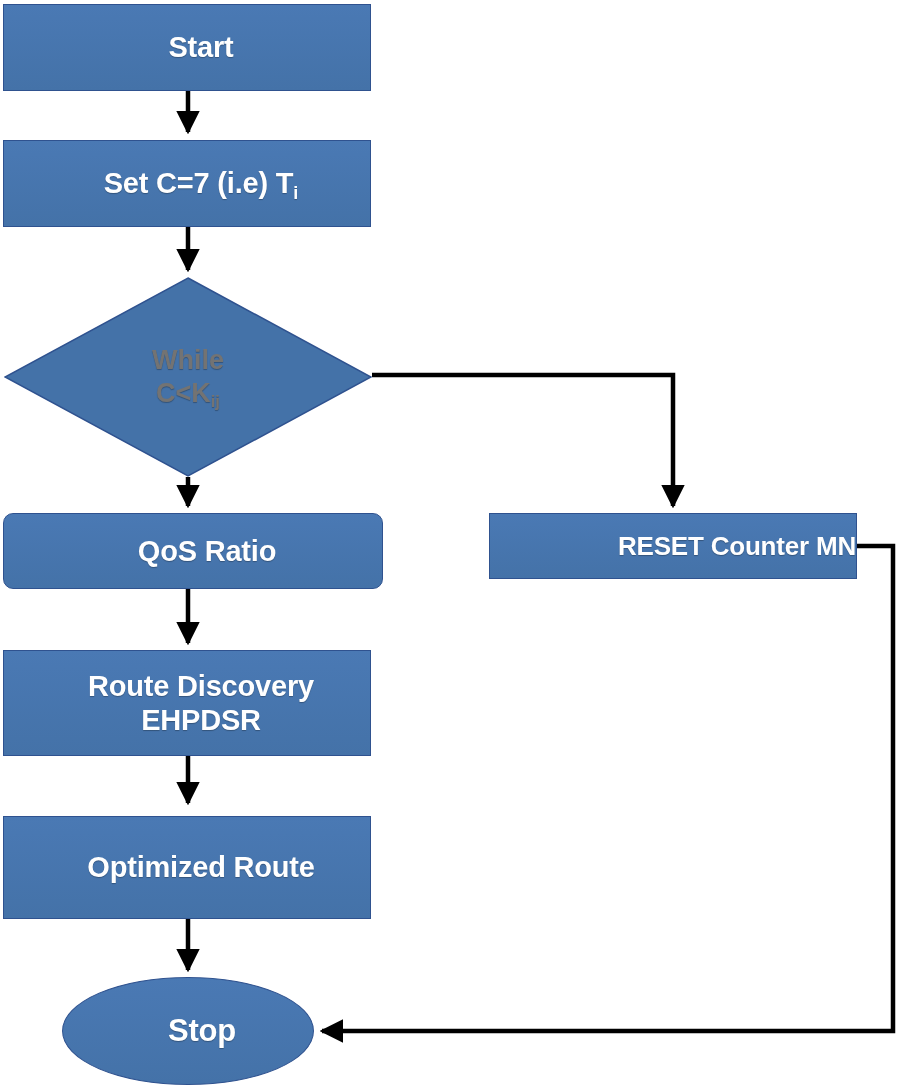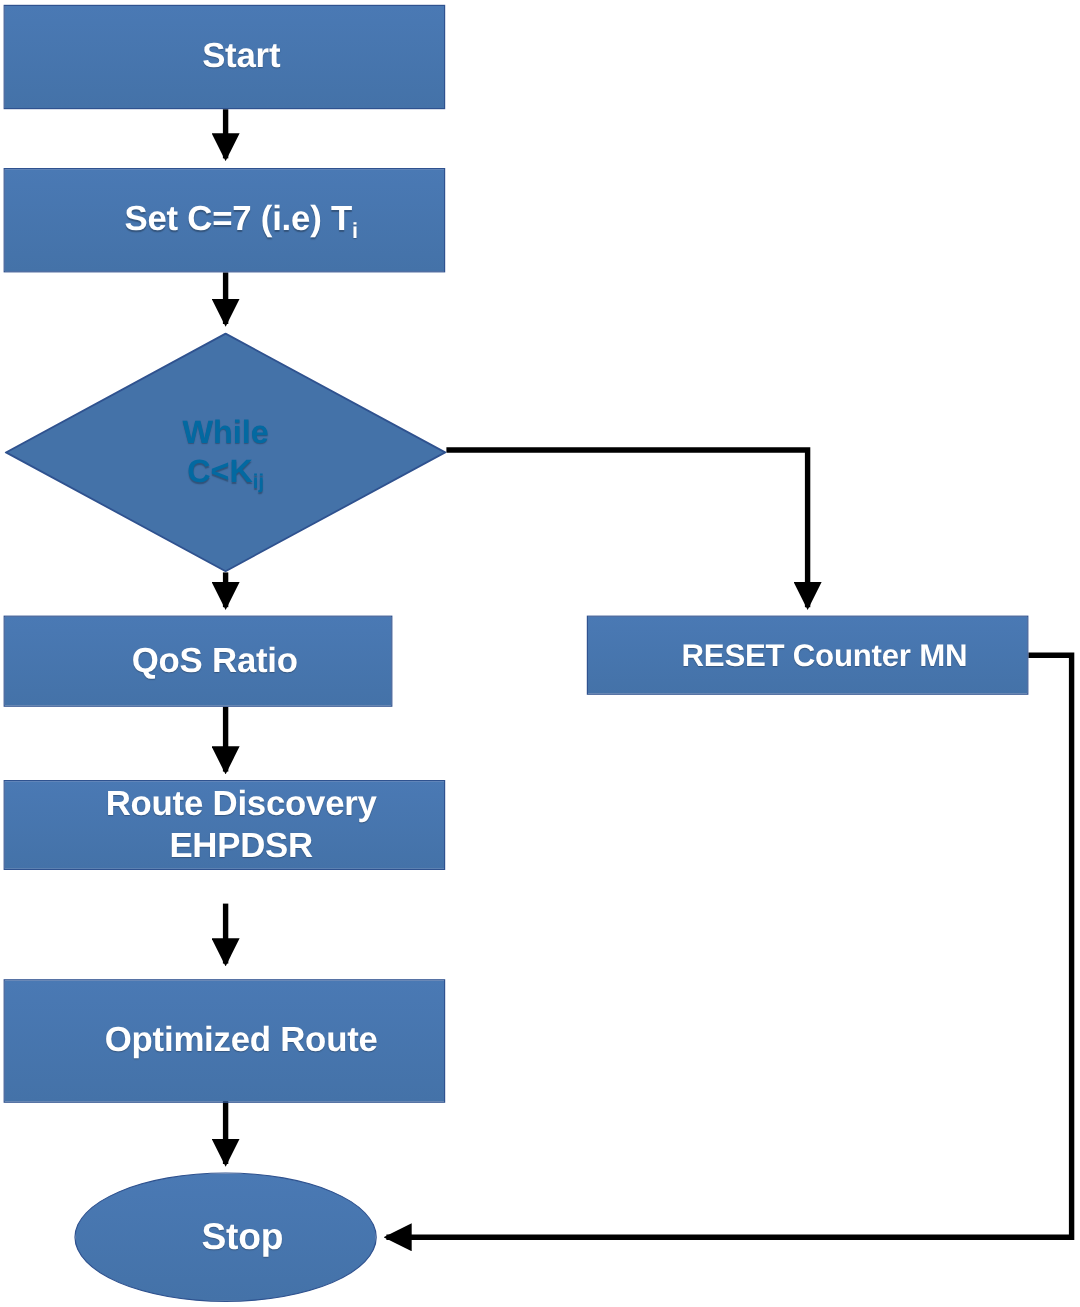--- a/index.html
+++ b/index.html
@@ -56,21 +56,21 @@
   .decision-label {
     position: absolute;
     left: 0;
     top: 0;
     width: 100%;
     height: 100%;
     display: flex;
     align-items: center;
     justify-content: center;
     flex-direction: column;
-    color: #0369a1;
+    color: #737373;
     font-weight: bold;
     font-size: 27px;
     line-height: 1.22;
     text-shadow: 0 1px 1px rgba(0,0,0,0.28);
     pointer-events: none;
     user-select: none;
   }
   .label-line { display: block; white-space: nowrap; }
   sub {
     font-size: 0.62em;
@@ -81,25 +81,25 @@
   }
   #edges {
     position: absolute;
     left: 0; top: 0;
     width: 900px;
     height: 1089px;
     pointer-events: none;
   }
   .n-start   { left: 3px;   top: 4px;   width: 368px; height: 87px;  font-size: 29px; }
   .n-setc    { left: 3px;   top: 140px; width: 368px; height: 87px;  font-size: 29px; }
-  .n-qos     { left: 3px;   top: 513px; width: 324px; height: 76px;  font-size: 29px; }
-  .n-route   { left: 3px;   top: 650px; width: 368px; height: 75px; font-size: 29px; }
+  .n-qos     { left: 3px;   top: 513px; width: 380px; height: 76px;  font-size: 29px; border-radius: 10px; }
+  .n-route   { left: 3px;   top: 650px; width: 368px; height: 106px; font-size: 29px; }
   .n-opt     { left: 3px;   top: 816px; width: 368px; height: 103px; font-size: 29px; }
   .n-stop    { left: 62px;  top: 977px; width: 252px; height: 108px; font-size: 31px; }
-  .n-reset   { left: 489px; top: 513px; width: 368px; height: 66px;  font-size: 26px; }
+  .n-reset   { left: 489px; top: 513px; width: 368px; height: 66px;  font-size: 26px; justify-content: flex-end; }
   .d-while   { left: 4px;   top: 277px; width: 368px; height: 200px; }
 </style>
 </head>
 <body>
 
 <div id="canvas">
 
   <svg id="edges" width="900" height="1089" viewBox="0 0 900 1089" xmlns="http://www.w3.org/2000/svg">
     <defs>
       <marker id="arrow" viewBox="0 0 10 10" refX="9" refY="5" markerWidth="5.2" markerHeight="5.2" orient="auto-start-reverse">

